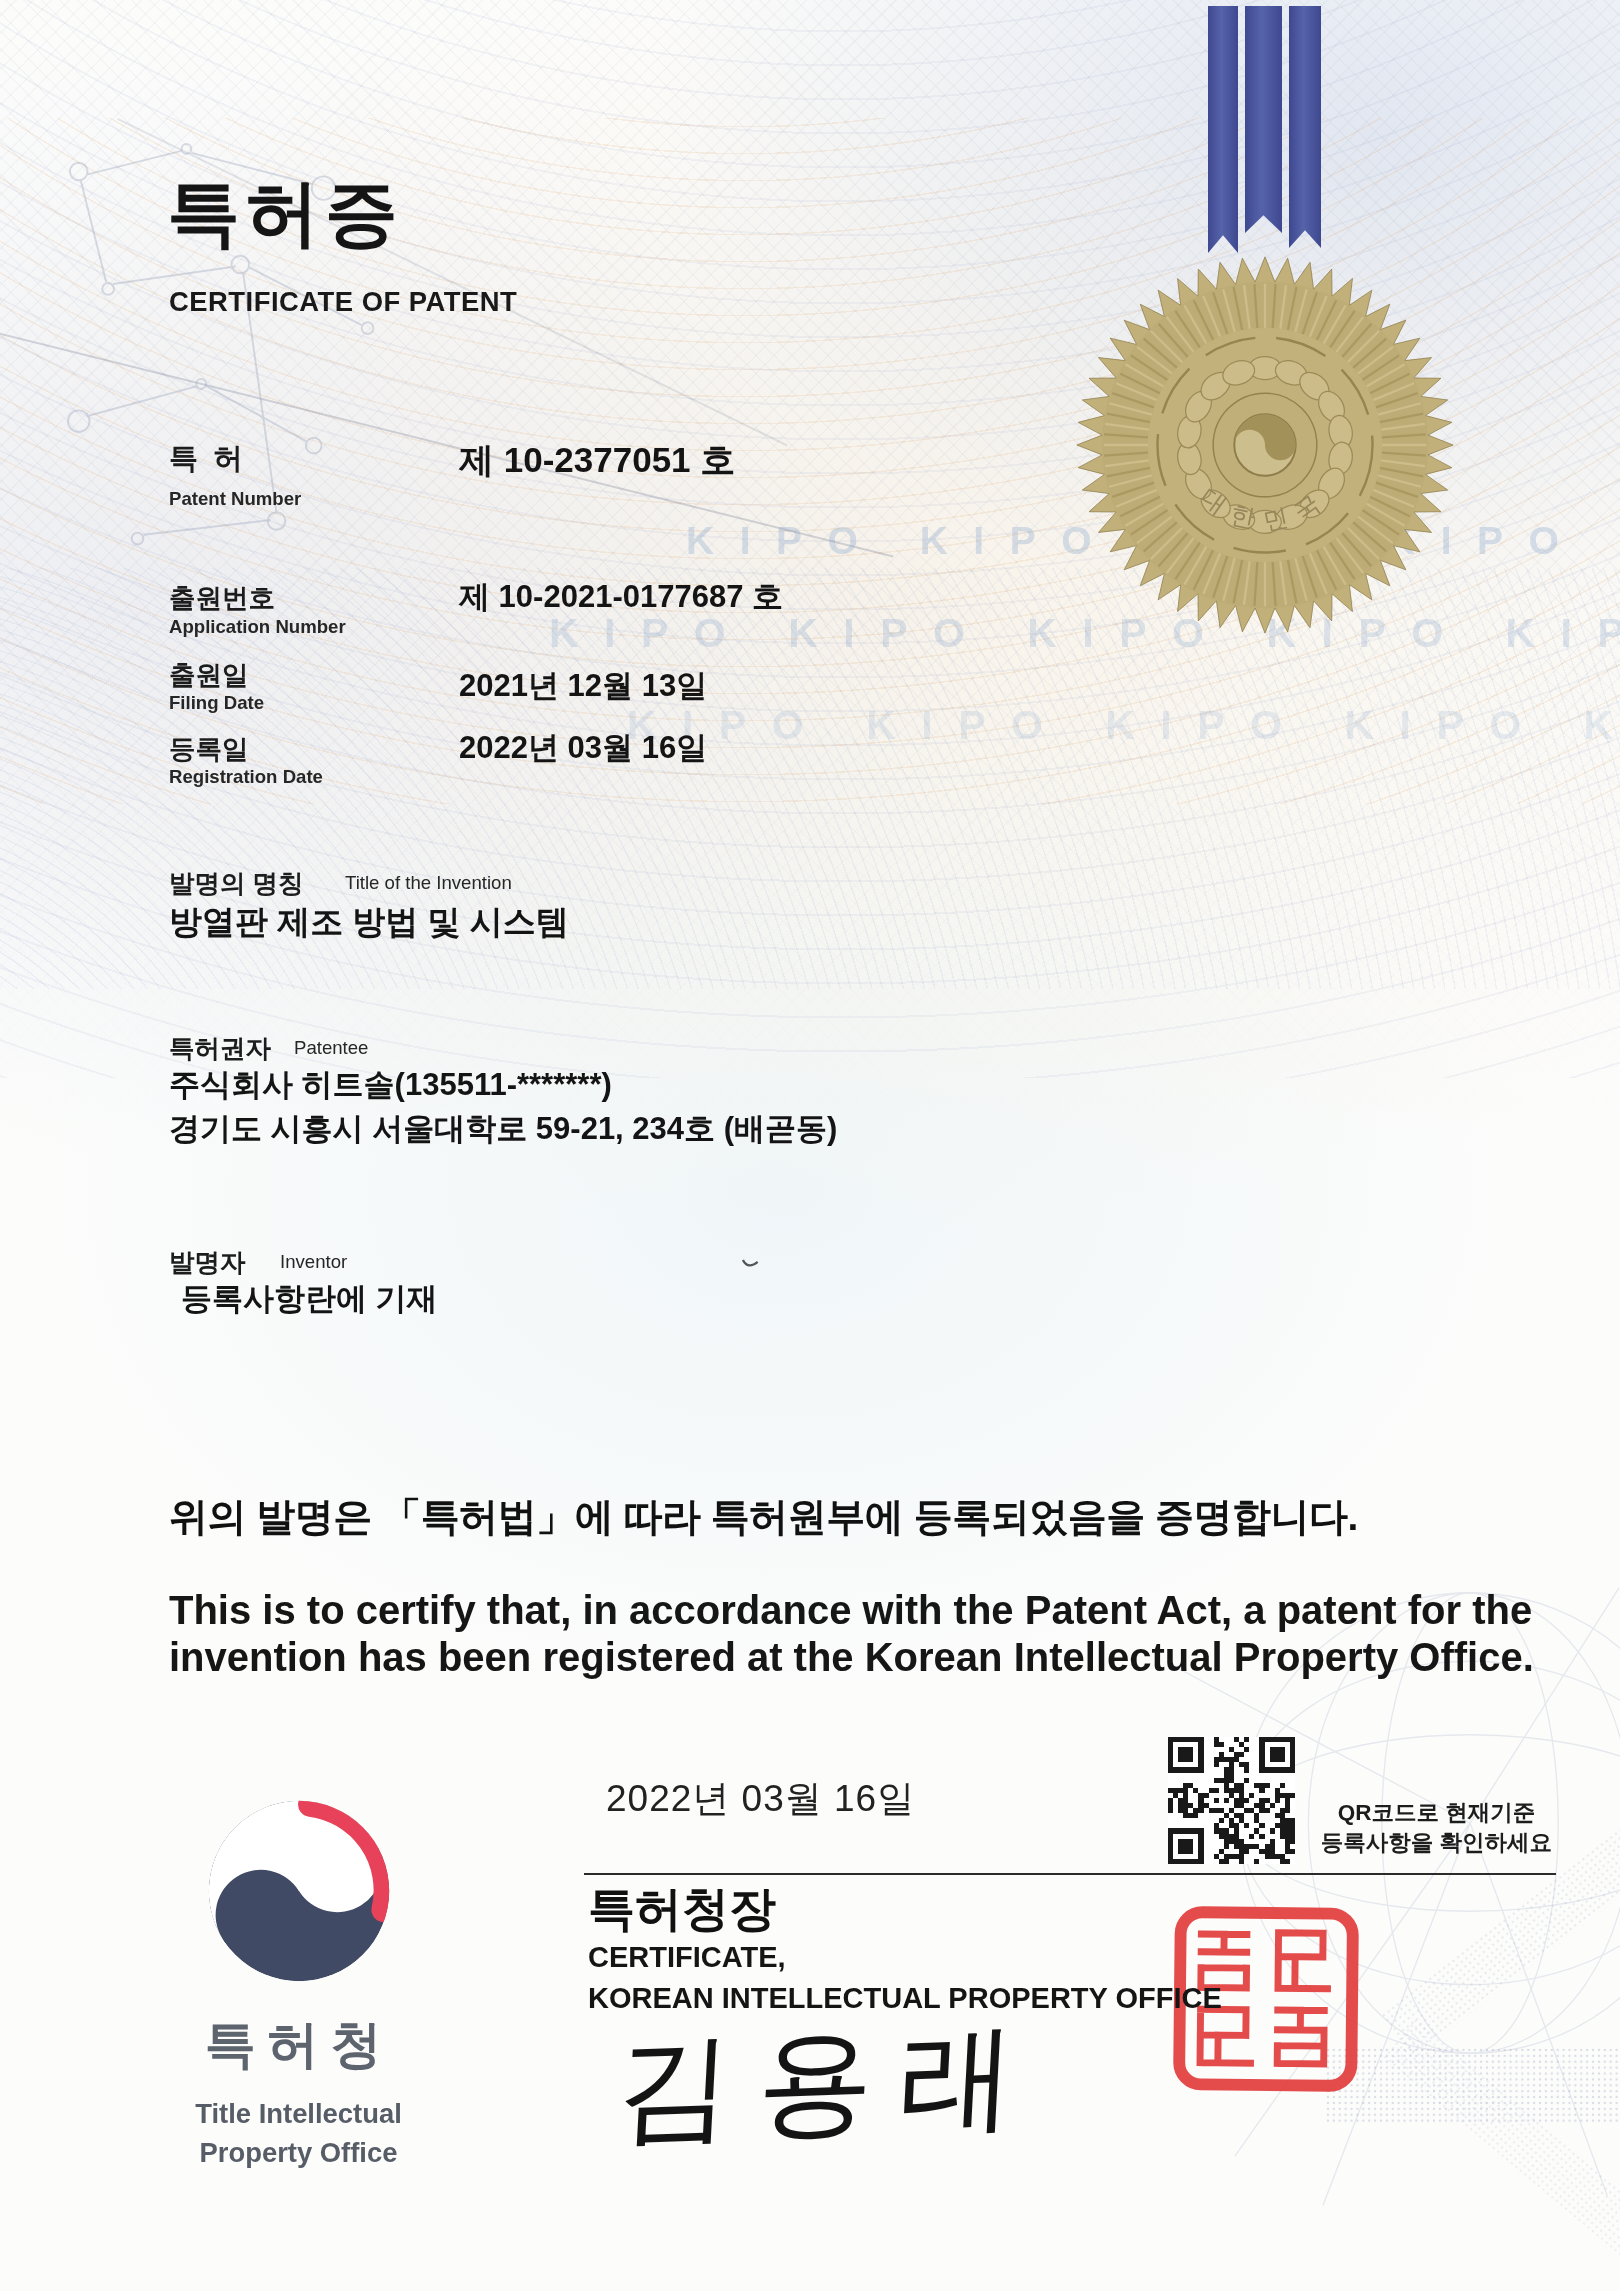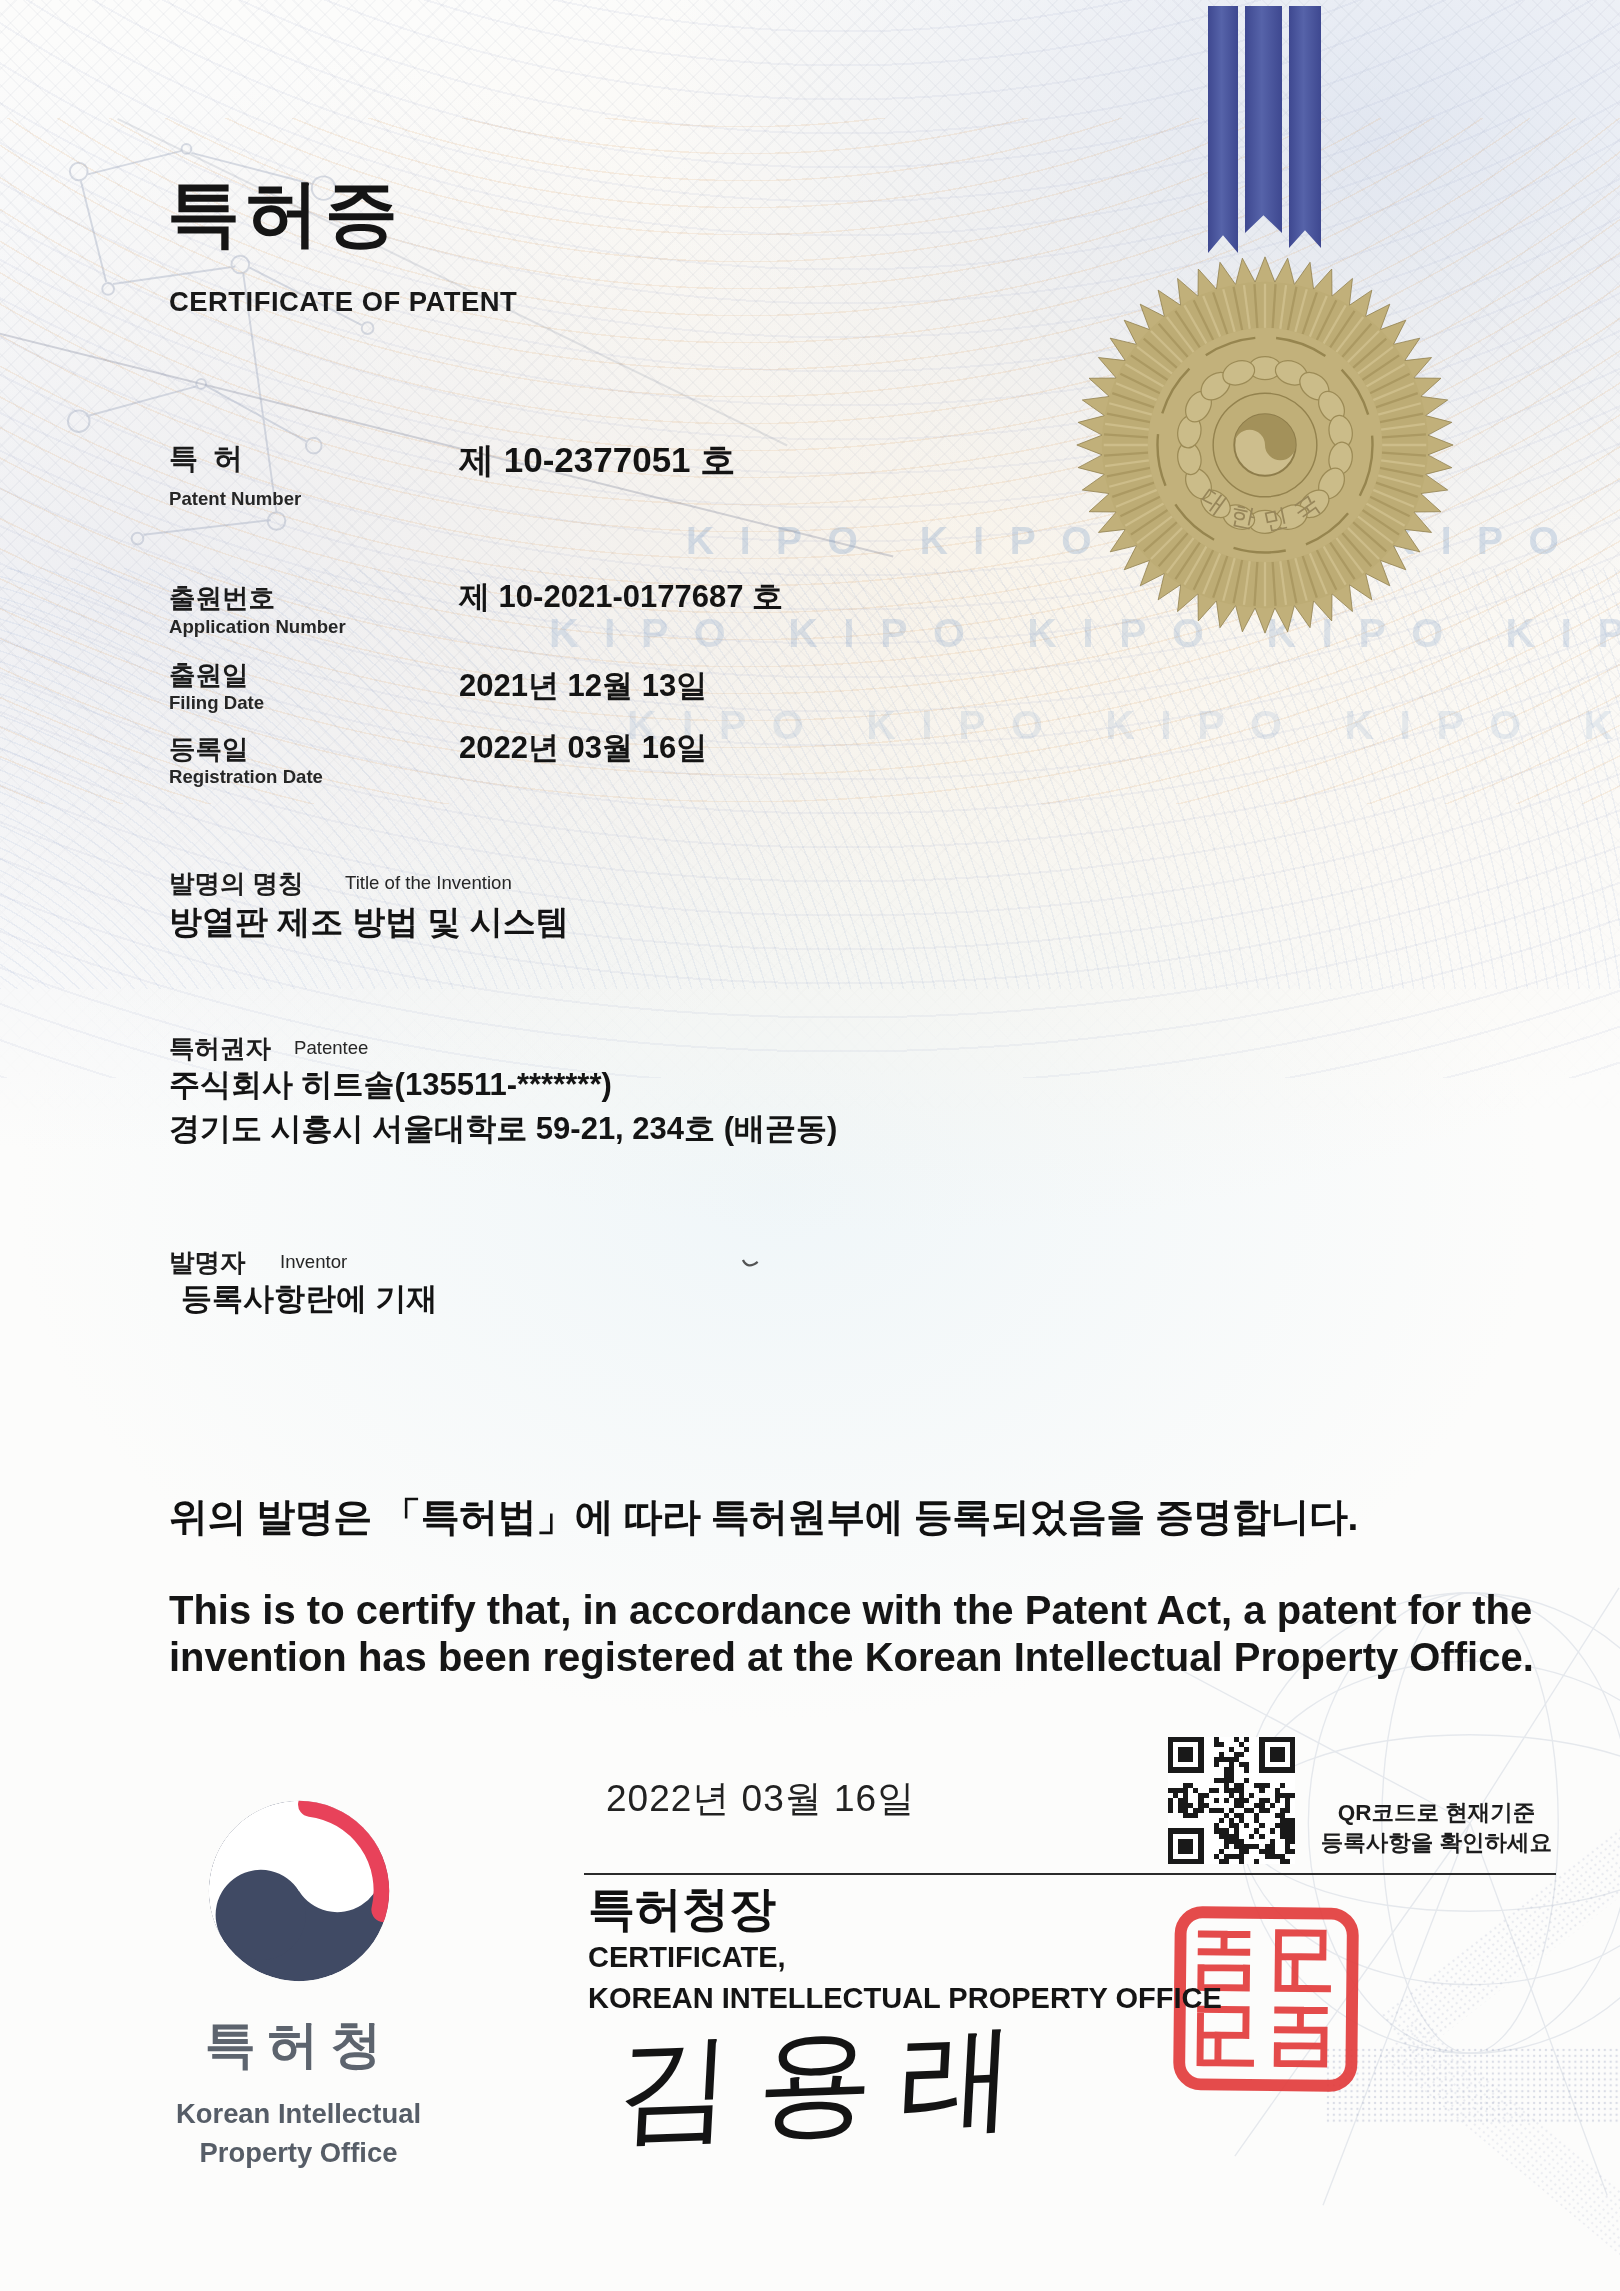--- a/index.html
+++ b/index.html
@@ -500,17 +500,17 @@
       <circle cx="100" cy="100" r="96" fill="#404a64"></circle>
       <g transform="rotate(-32 100 100)">
         <path d="M 4 100 A 96 96 0 0 1 196 100 Z" fill="#ffffff"></path>
         <circle cx="52" cy="100" r="48" fill="#404a64"></circle>
         <circle cx="148" cy="100" r="48" fill="#ffffff"></circle>
       </g>
       <path d="M 112 8 A 92 92 0 0 1 190 120" fill="none" stroke="#e8425a" stroke-width="26" stroke-linecap="round"></path>
     </g>
   </svg>
   <div class="abs office-ko">특허청</div>
-  <div class="abs office-en" style="top:2098px;">Korean Intellectual</div>
+  <div class="abs office-en" style="top:2098px;">Title Intellectual</div>
   <div class="abs office-en" style="top:2137px;">Property Office</div>
 
 </div>
 
 
 </body></html>

